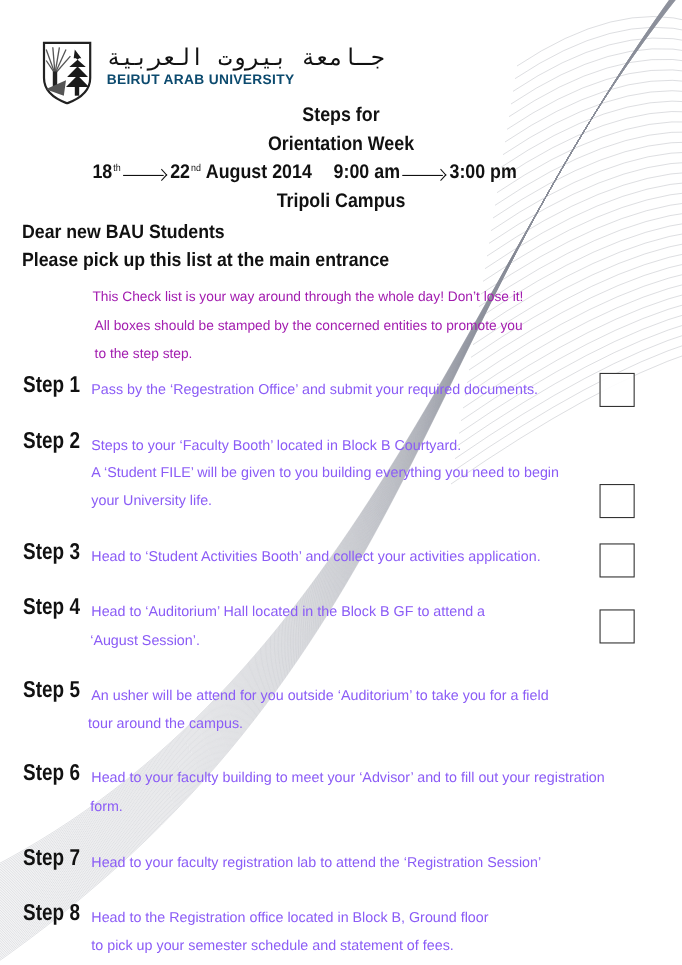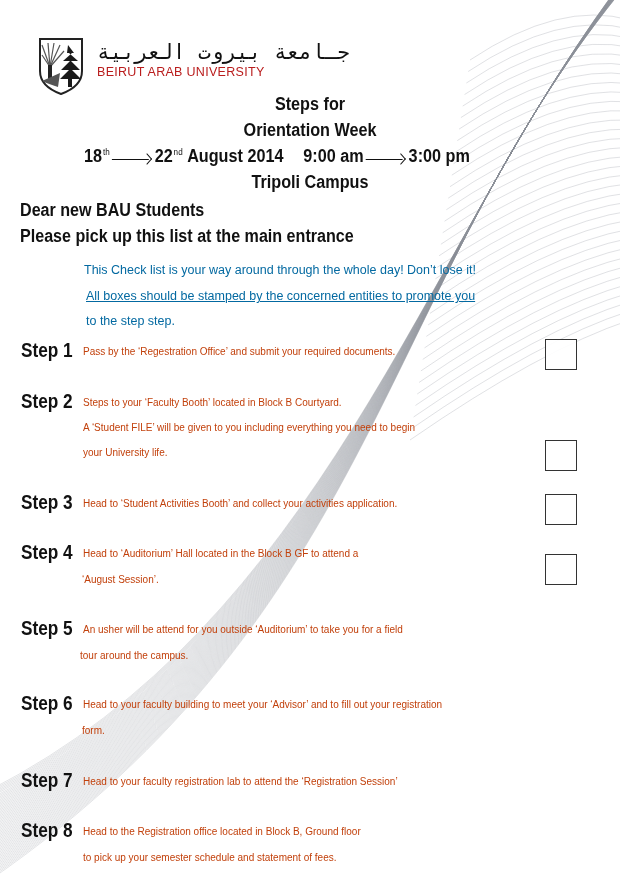--- a/index.html
+++ b/index.html
@@ -6,46 +6,46 @@
     body {
       width: 620px; height: 877px; position: relative; overflow: hidden;
       font-family: "Liberation Sans", sans-serif; color: #111;
     }
     #bg-wave { position: absolute; left: 0; top: 0; width: 620px; height: 877px; z-index: 0; }
     .layer { position: absolute; z-index: 1; }
 
     
     .logo { left: 38px; top: 37px; width: 46px; height: 58px; }
     .uni-ar { left: 97px; top: 40px; font-size: 21px; font-family: Liberation Mono, monospace; direction: rtl; white-space: nowrap; letter-spacing: 0.5px; font-weight: normal; text-align: center; }
-    .uni-en { left: 97px; top: 65px; font-size: 12.5px; font-weight: normal; letter-spacing: 0.3px; white-space: nowrap; color: #b91c1c; }
+    .uni-en { left: 97px; top: 65px; font-size: 12.5px; font-weight: bold; letter-spacing: 0.3px; white-space: nowrap; color: #0c4a6e; }
 
     
     .title { left: 0; width: 620px; text-align: center; font-weight: bold; font-size: 18px; color: #111; transform: scaleX(0.9); transform-origin: center; }
     .t1 { top: 94px; }
     .t2 { top: 120px; }
     .t4 { top: 172px; }
     .dateline { left: 84px; top: 146px; font-weight: bold; font-size: 18px; white-space: nowrap; display: flex; align-items: baseline; transform: scaleX(0.9); transform-origin: left; }
     .dateline sup { font-size: 9px; font-weight: normal; position: relative; top: -7px; margin-left: 1px; vertical-align: baseline; }
     .arrow { display: inline-block; position: relative; width: 44px; height: 10px; margin: 0 4px 0 2px; }
     .arrow::before { content: ""; position: absolute; left: 0; right: 3px; top: 7px; border-top: 1.5px solid #111; }
     .arrow::after { content: ""; position: absolute; right: 1px; top: 3px; width: 7px; height: 7px; border-top: 1.5px solid #111; border-right: 1.5px solid #111; transform: rotate(45deg); }
     .gap { display: inline-block; width: 22px; }
 
     .greet { left: 20px; font-weight: bold; font-size: 17.5px; white-space: nowrap; transform: scaleX(0.92); transform-origin: left; }
     .g1 { top: 200px; }
     .g2 { top: 226px; }
 
-    .intro { left: 84px; font-size: 12.5px; white-space: nowrap; color: #0369a1; text-align: center; }
+    .intro { left: 84px; font-size: 12.5px; white-space: nowrap; color: #a21caf; text-align: center; }
     .i1 { top: 263px; }
-    .i2 { top: 289px; left: 86px; text-decoration: underline; }
+    .i2 { top: 289px; left: 86px; }
     .i3 { top: 314px; left: 86px; }
 
     
     .step-label { left: 21px; font-weight: bold; font-size: 21px; white-space: nowrap; transform: scaleX(0.82); transform-origin: left; color: #111; }
-    .step-text { font-size: 10px; white-space: nowrap; color: #c2410c; }
+    .step-text { font-size: 13px; white-space: nowrap; color: #8b5cf6; }
     .box { left: 545px; width: 32px; height: 31px; border: 1.6px solid #333; background: rgba(255,255,255,0.9); box-sizing: border-box; }
   </style>
 </head>
 <body>
 
 <svg id="bg-wave" viewBox="0 0 620 877" xmlns="http://www.w3.org/2000/svg">
     <path d="M612,-5 C420,260 320,620 -10,790" fill="none" stroke="#8a8f99" stroke-width="0.45" stroke-opacity="0.55"></path>
     <path d="M612.1016949152543,-5 C419.3220338983051,260.50847457627117 321.0169491525424,619.8305084745763 -10,791.5254237288135" fill="none" stroke="#8a8f99" stroke-width="0.45" stroke-opacity="0.55"></path>
     <path d="M612.2033898305085,-5 C418.64406779661016,261.0169491525424 322.03389830508473,619.6610169491526 -10,793.0508474576271" fill="none" stroke="#8a8f99" stroke-width="0.45" stroke-opacity="0.55"></path>
     <path d="M612.3050847457627,-5 C417.96610169491527,261.52542372881356 323.0508474576271,619.4915254237288 -10,794.5762711864406" fill="none" stroke="#8a8f99" stroke-width="0.45" stroke-opacity="0.55"></path>
@@ -185,21 +185,21 @@
 <div class="layer intro i3">to the step step.</div>
 
 <div>
 
   <div class="layer step-label" style="top:338px">Step 1</div>
   <div class="layer step-text" style="left:83px;top:346px">Pass by the ‘Regestration Office’ and submit your required documents.</div>
   <div class="layer box" style="top:339px"></div>
 
   <div class="layer step-label" style="top:389px">Step 2</div>
   <div class="layer step-text" style="left:83px;top:397px">Steps to your ‘Faculty Booth’ located in Block B Courtyard.</div>
-  <div class="layer step-text" style="left:83px;top:422px">A ‘Student FILE’ will be given to you including everything you need to begin</div>
+  <div class="layer step-text" style="left:83px;top:422px">A ‘Student FILE’ will be given to you building everything you need to begin</div>
   <div class="layer step-text" style="left:83px;top:447px">your University life.</div>
   <div class="layer box" style="top:440px"></div>
 
   <div class="layer step-label" style="top:490px">Step 3</div>
   <div class="layer step-text" style="left:83px;top:498px">Head to ‘Student Activities Booth’ and collect your activities application.</div>
   <div class="layer box" style="top:494px"></div>
 
   <div class="layer step-label" style="top:540px">Step 4</div>
   <div class="layer step-text" style="left:83px;top:548px">Head to ‘Auditorium’ Hall located in the Block B GF to attend a</div>
   <div class="layer step-text" style="left:82px;top:574px">‘August Session’.</div>

